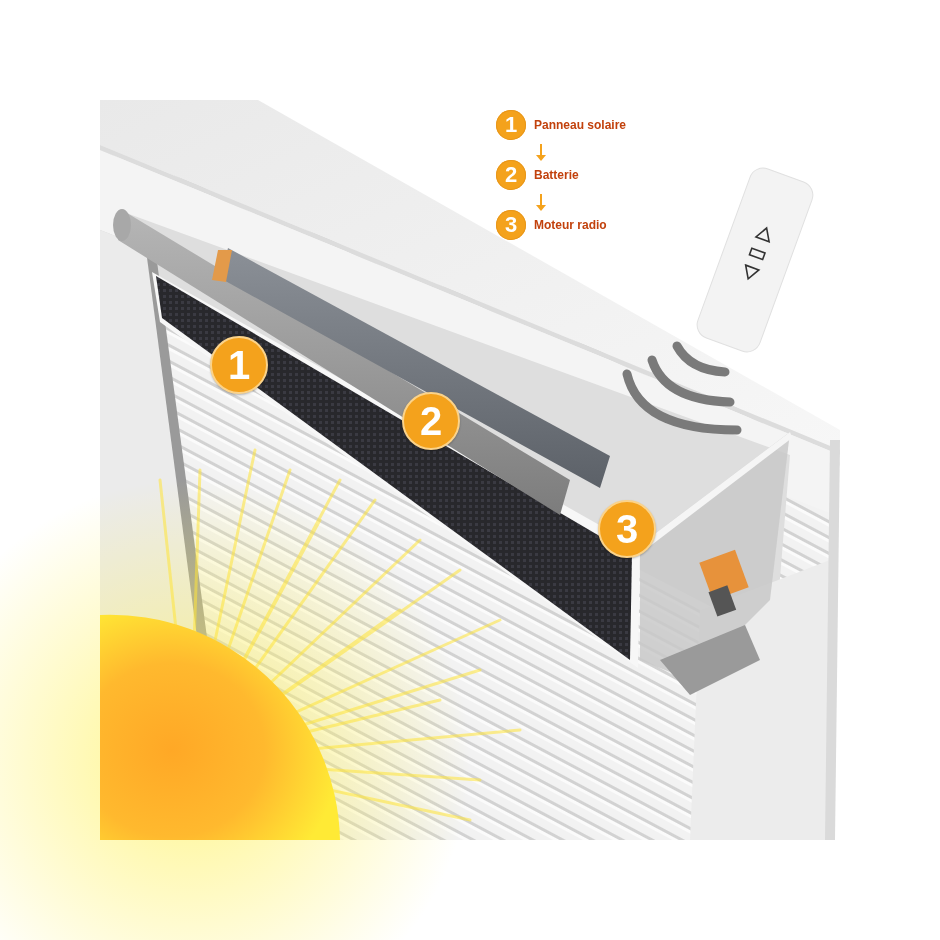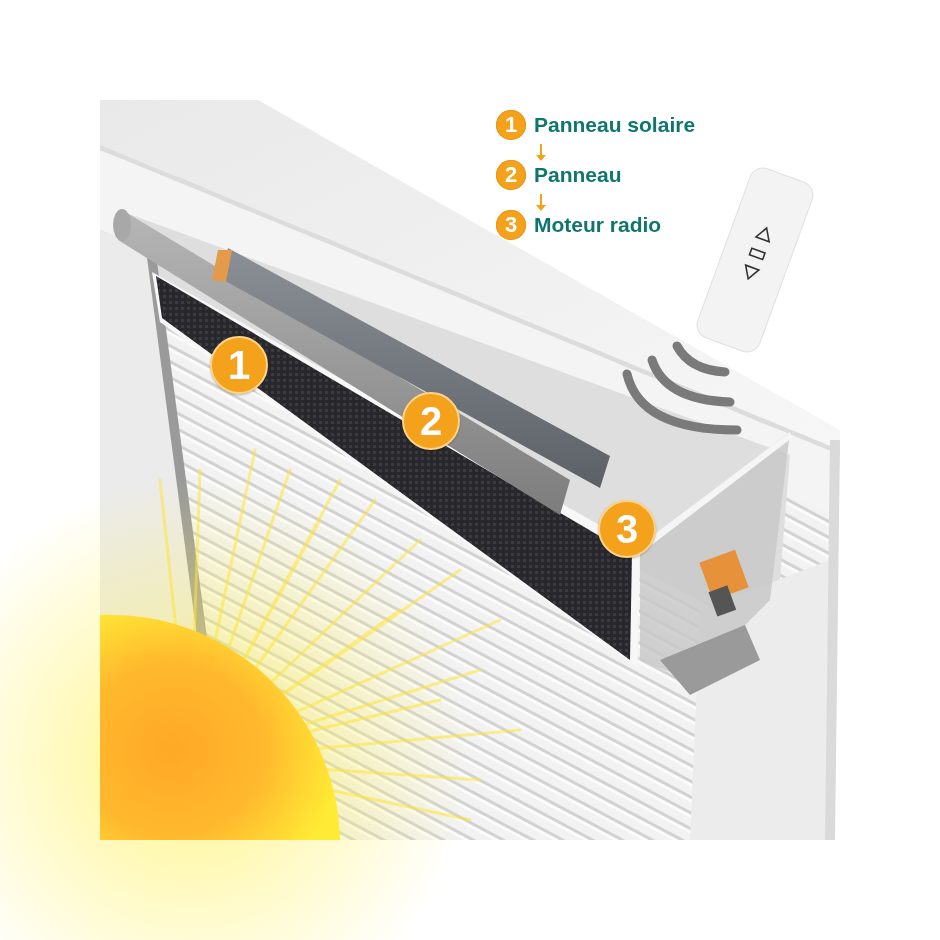--- a/index.html
+++ b/index.html
@@ -2,21 +2,21 @@
 <html><head>
 <meta charset="utf-8">
 <style>
   html,body{margin:0;padding:0;background:#ffffff;}
   body{width:940px;height:940px;position:relative;overflow:hidden;font-family:"Liberation Sans",sans-serif;}
   .scene{position:absolute;left:0;top:0;width:940px;height:940px;}
   svg{display:block;}
   .legend{position:absolute;left:496px;top:110px;}
   .leg-row{position:absolute;display:flex;align-items:center;gap:8px;white-space:nowrap;}
   .leg-badge{width:30px;height:30px;border-radius:50%;background:#f4a21c;color:#fff;font-weight:bold;font-size:22px;display:flex;align-items:center;justify-content:center;box-shadow:0 0 0 1px #e8961a inset;}
-  .leg-text{font-weight:bold;font-size:21px;color:#0f766e;}
+  .leg-text{font-weight:bold;font-size:12px;color:#c2410c;}
   .leg-arrow{position:absolute;width:2px;background:#f4a21c;}
   .leg-arrow::after{content:"";position:absolute;left:-4px;bottom:-5px;border-left:5px solid transparent;border-right:5px solid transparent;border-top:6px solid #f4a21c;}
   .badge{position:absolute;width:54px;height:54px;border-radius:50%;background:#f4a21c;border:2px solid #fbd38a;color:#fff;font-weight:bold;font-size:40px;display:flex;align-items:center;justify-content:center;box-shadow:0 1px 2px rgba(0,0,0,0.25);}
 </style>
 </head>
 <body>
 
 <div class="scene">
 <svg width="940" height="940" viewBox="0 0 940 940">
   <defs>
@@ -147,21 +147,21 @@
     <div class="leg-badge">
         <span>1</span>
       </div>
     <span class="leg-text">Panneau solaire</span>
   </div>
   <div class="leg-arrow" style="left:44px;top:34px;height:12px;"></div>
   <div class="leg-row" style="left:0;top:50px;">
     <div class="leg-badge">
         <span>2</span>
       </div>
-    <span class="leg-text">Panneau</span>
+    <span class="leg-text">Batterie</span>
   </div>
   <div class="leg-arrow" style="left:44px;top:84px;height:12px;"></div>
   <div class="leg-row" style="left:0;top:100px;">
     <div class="leg-badge">
         <span>3</span>
       </div>
     <span class="leg-text">Moteur radio</span>
   </div>
 </div>
 

